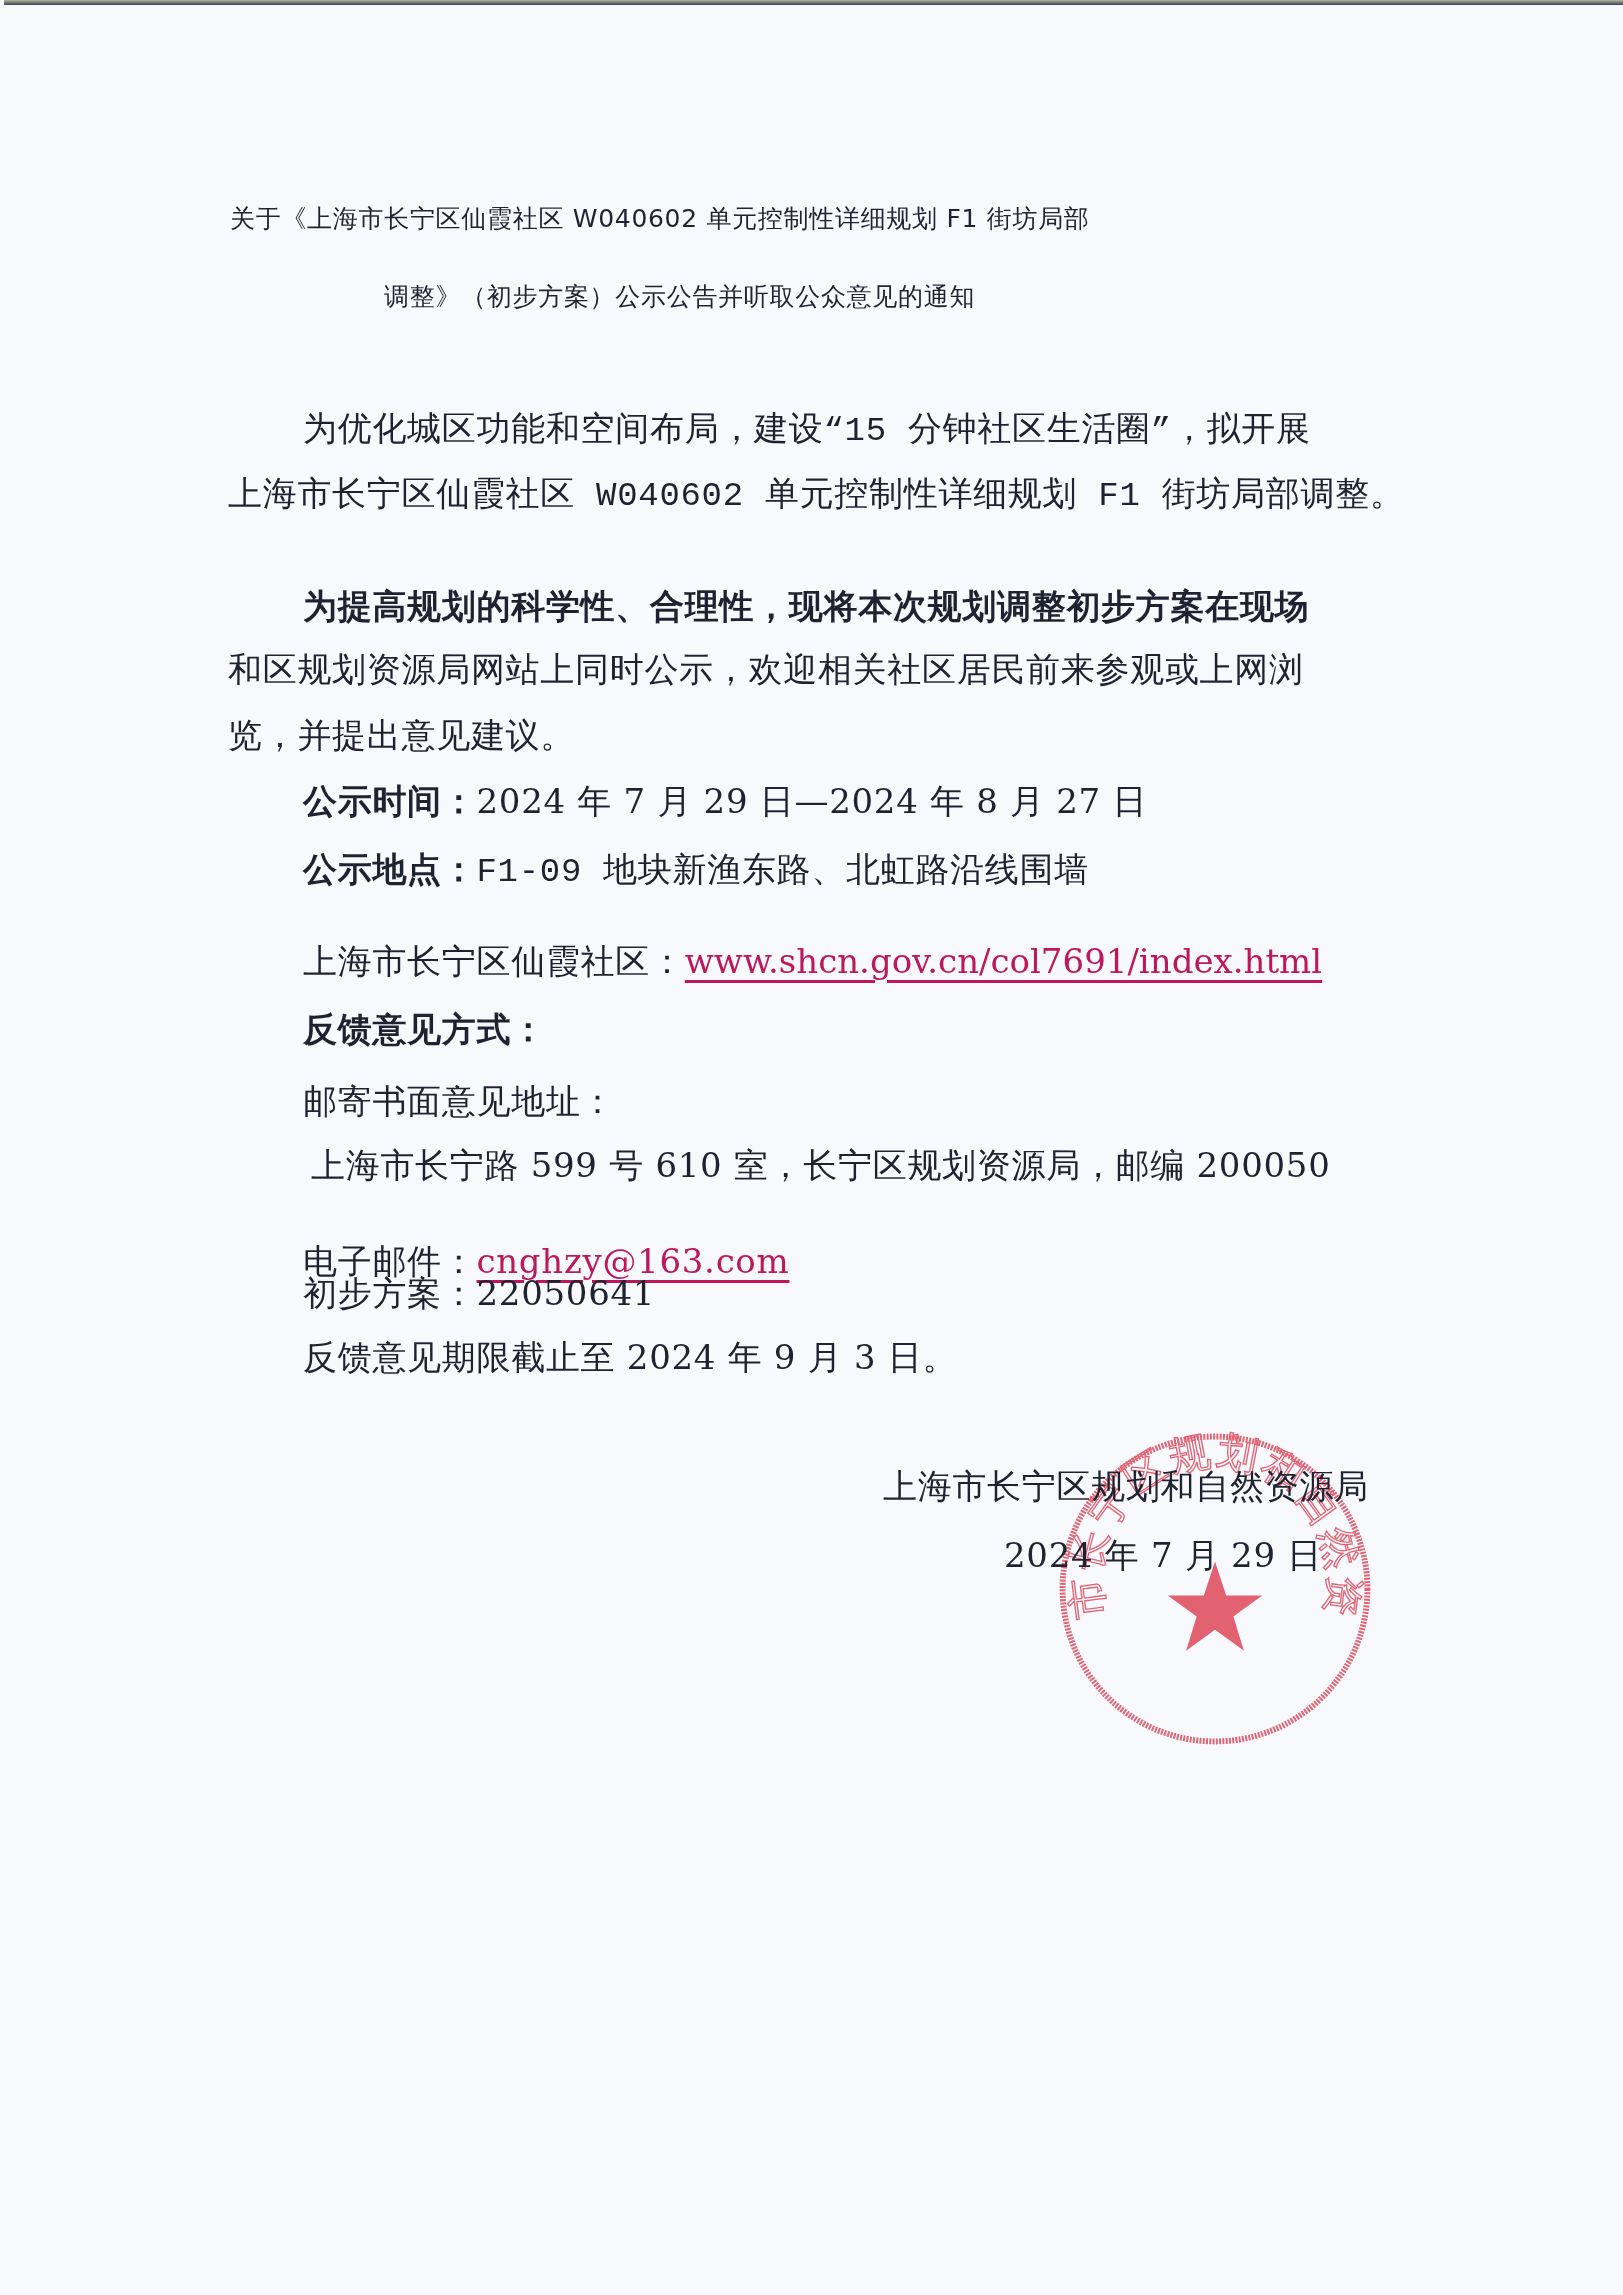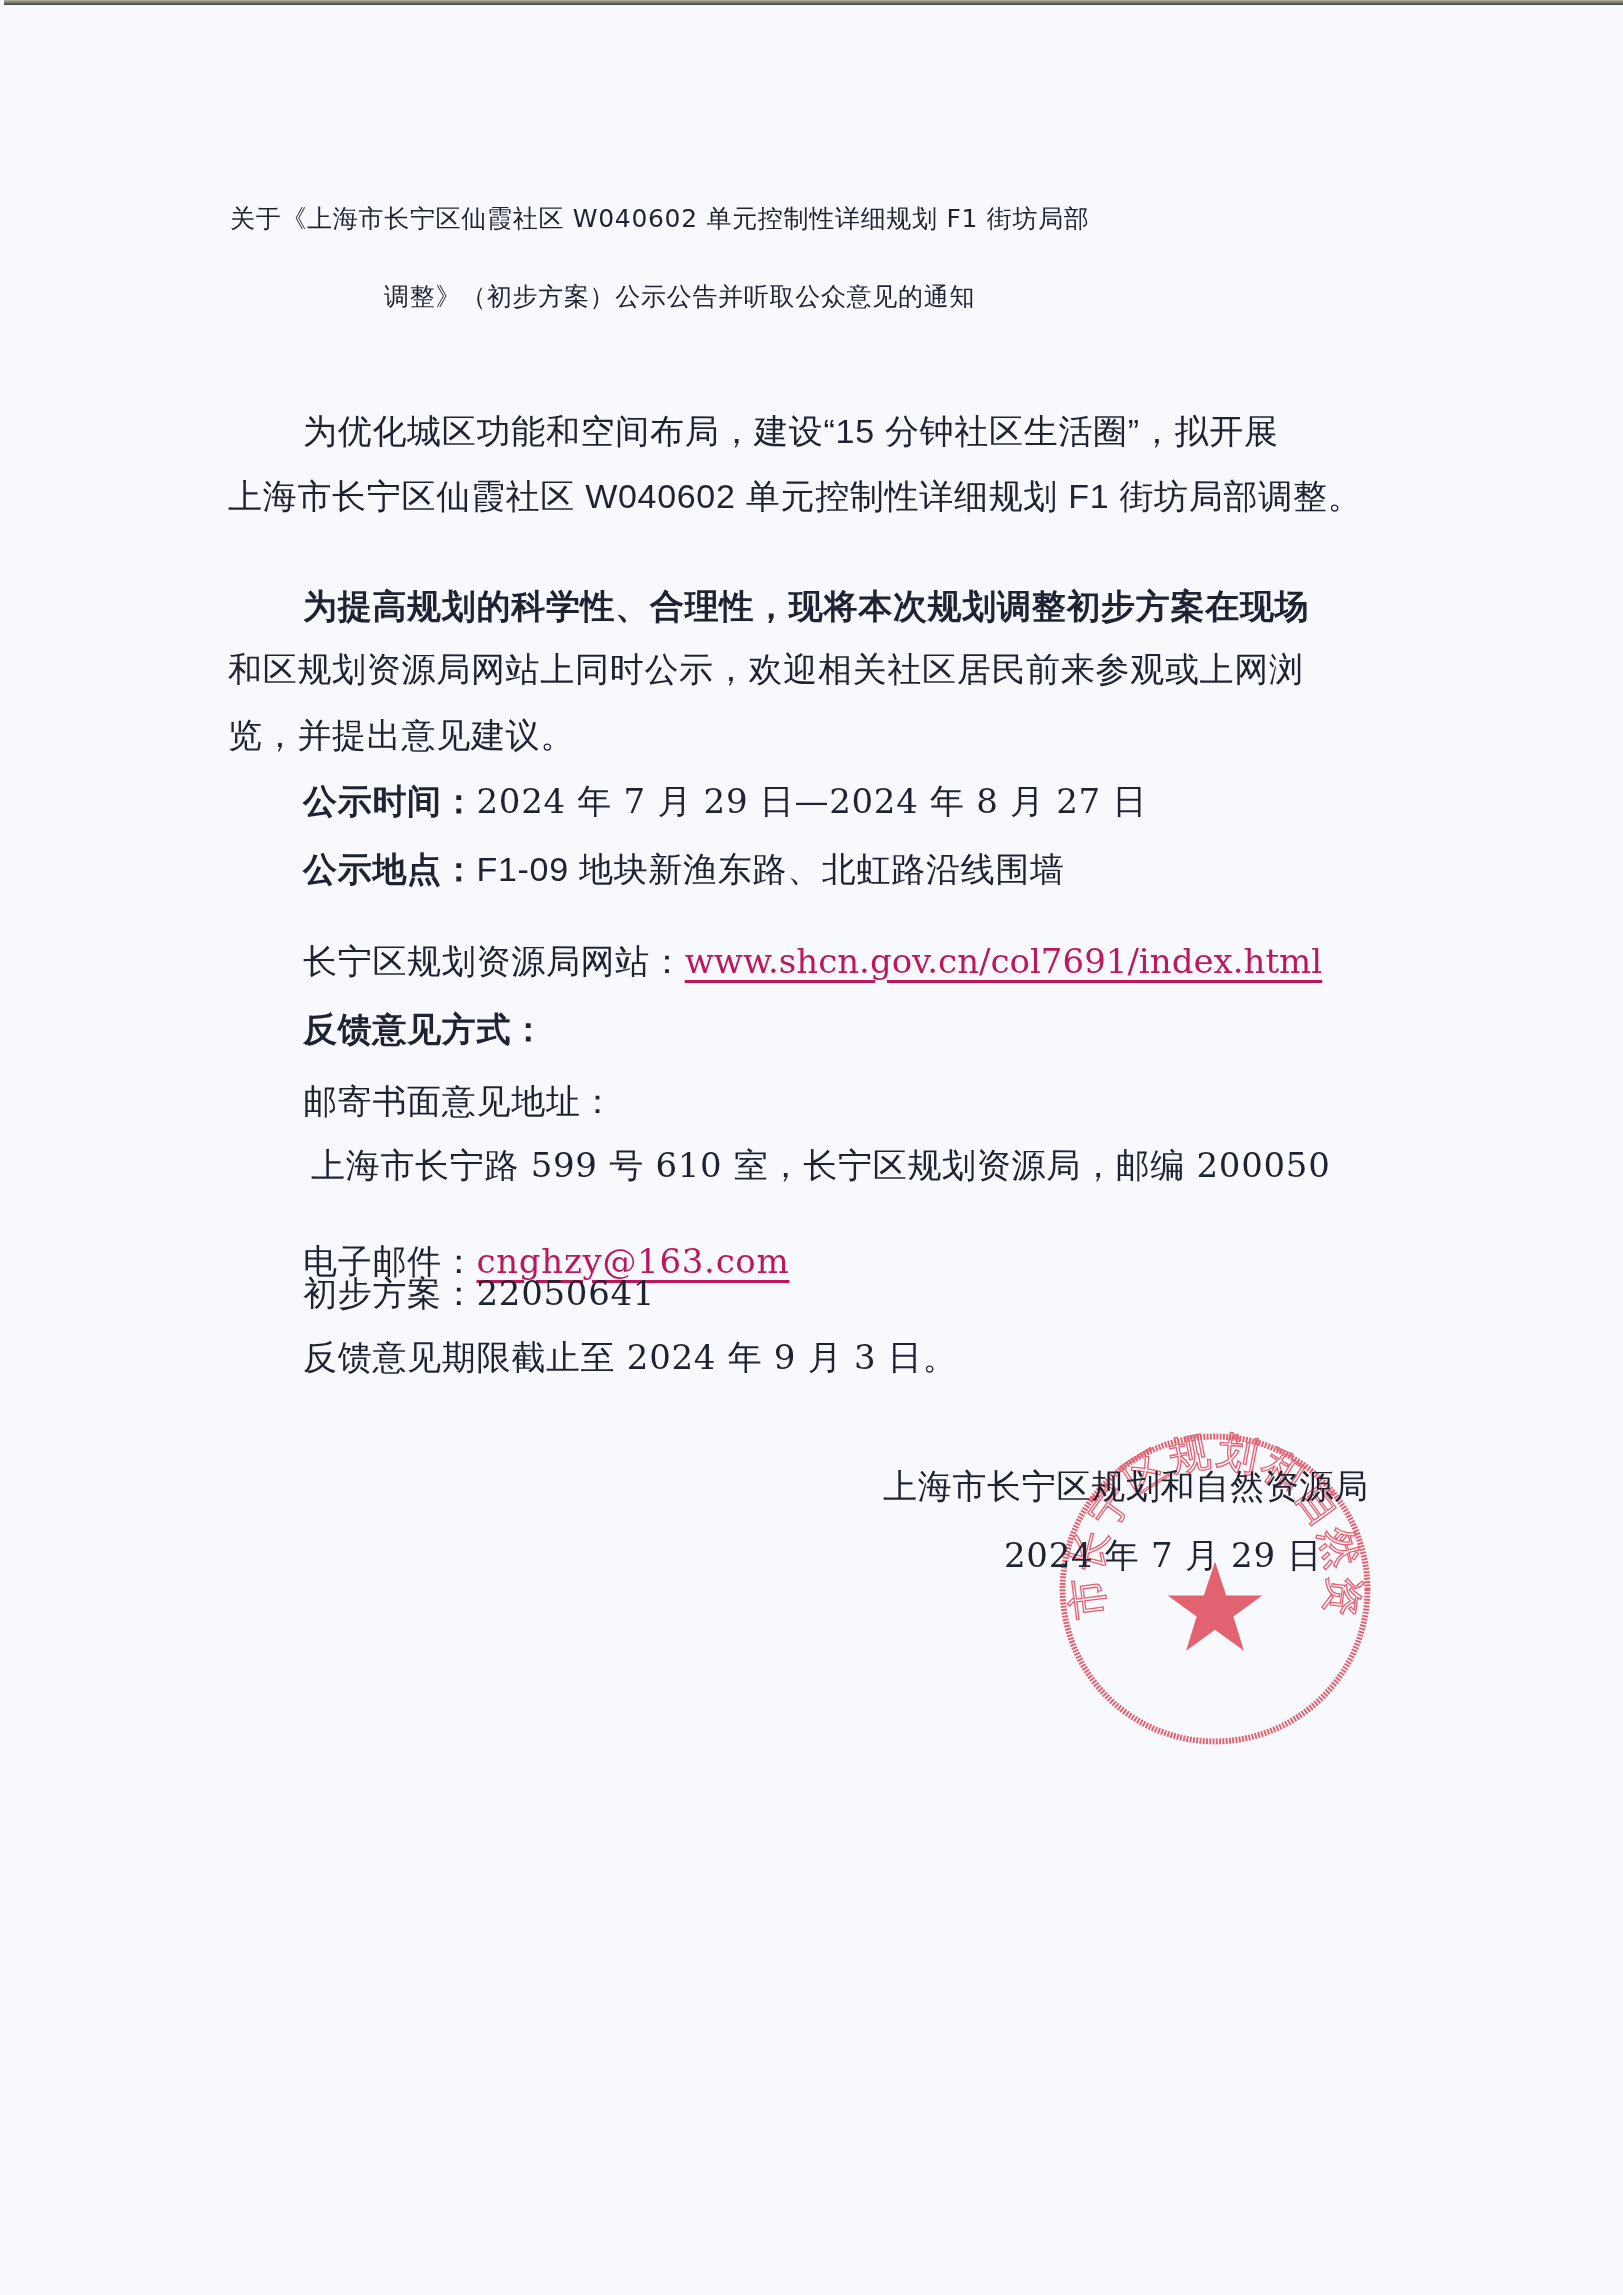--- a/index.html
+++ b/index.html
@@ -32,21 +32,21 @@
     font-weight: normal;
     font-size: 25px;
     letter-spacing: 0.7px;
   }
   .body-text {
     font-family: "DejaVu Serif", serif;
     font-size: 34px;
     letter-spacing: 0.7px;
   }
   .sans {
-    font-family: Liberation Sans, sans-serif;
+    font-family: Liberation Mono, monospace;
   }
   .bold-label {
     font-family: "DejaVu Sans", sans-serif;
     font-weight: bold;
     text-align: center;
   }
   .link {
     color: #be185d;
     text-decoration: underline;
     text-decoration-thickness: 2.6px;
@@ -84,21 +84,21 @@
 
 <div class="line body-text" style="left:303px; top:784px;">
   <span class="bold-label">公示时间：</span><span>2024 年 7 月 29 日—2024 年 8 月 27 日</span>
 </div>
 
 <div class="line body-text" style="left:303px; top:852px;">
   <span class="bold-label">公示地点：</span><span class="sans">F1-09 地块新渔东路、北虹路沿线围墙</span>
 </div>
 
 <div class="line body-text" style="left:303px; top:944px;">
-  <span>长宁区规划资源局网站：</span><span class="link mono">www.shcn.gov.cn/col7691/index.html</span>
+  <span>上海市长宁区仙霞社区：</span><span class="link mono">www.shcn.gov.cn/col7691/index.html</span>
 </div>
 
 <div class="line body-text bold-label" style="left:303px; top:1012px;">反馈意见方式：</div>
 
 <div class="line body-text" style="left:303px; top:1084px;">邮寄书面意见地址：</div>
 <div class="line body-text" style="left:311px; top:1148px;">上海市长宁路 599 号 610 室，长宁区规划资源局，邮编 200050</div>
 
 <div class="line body-text" style="left:303px; top:1212px;margin-top:32px;">
   <span>电子邮件：</span><span class="link">cnghzy@163.com</span>
 </div>

